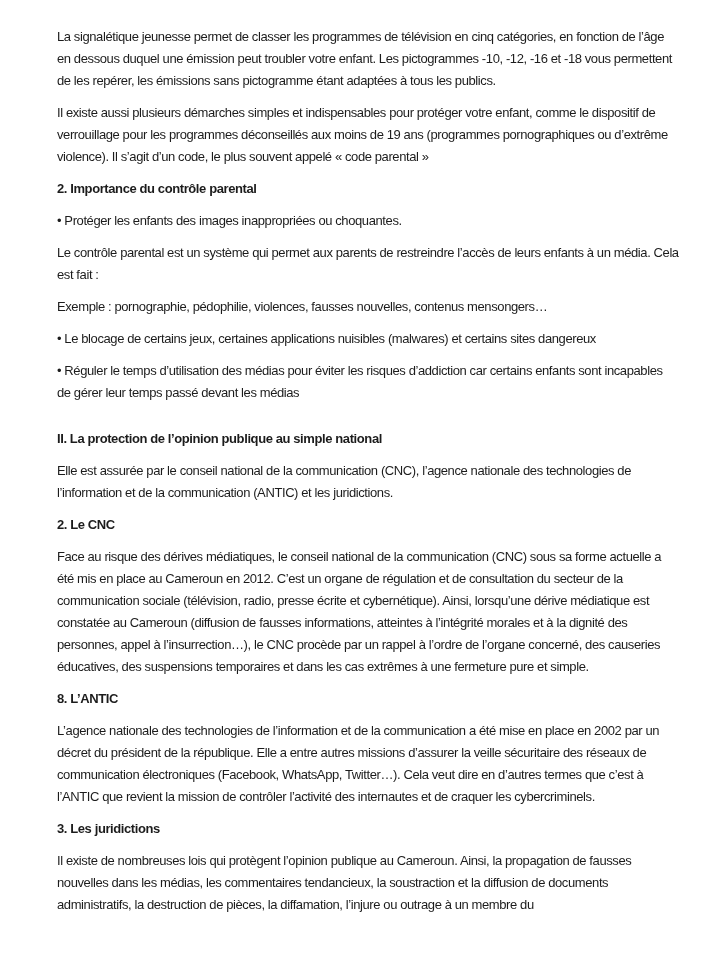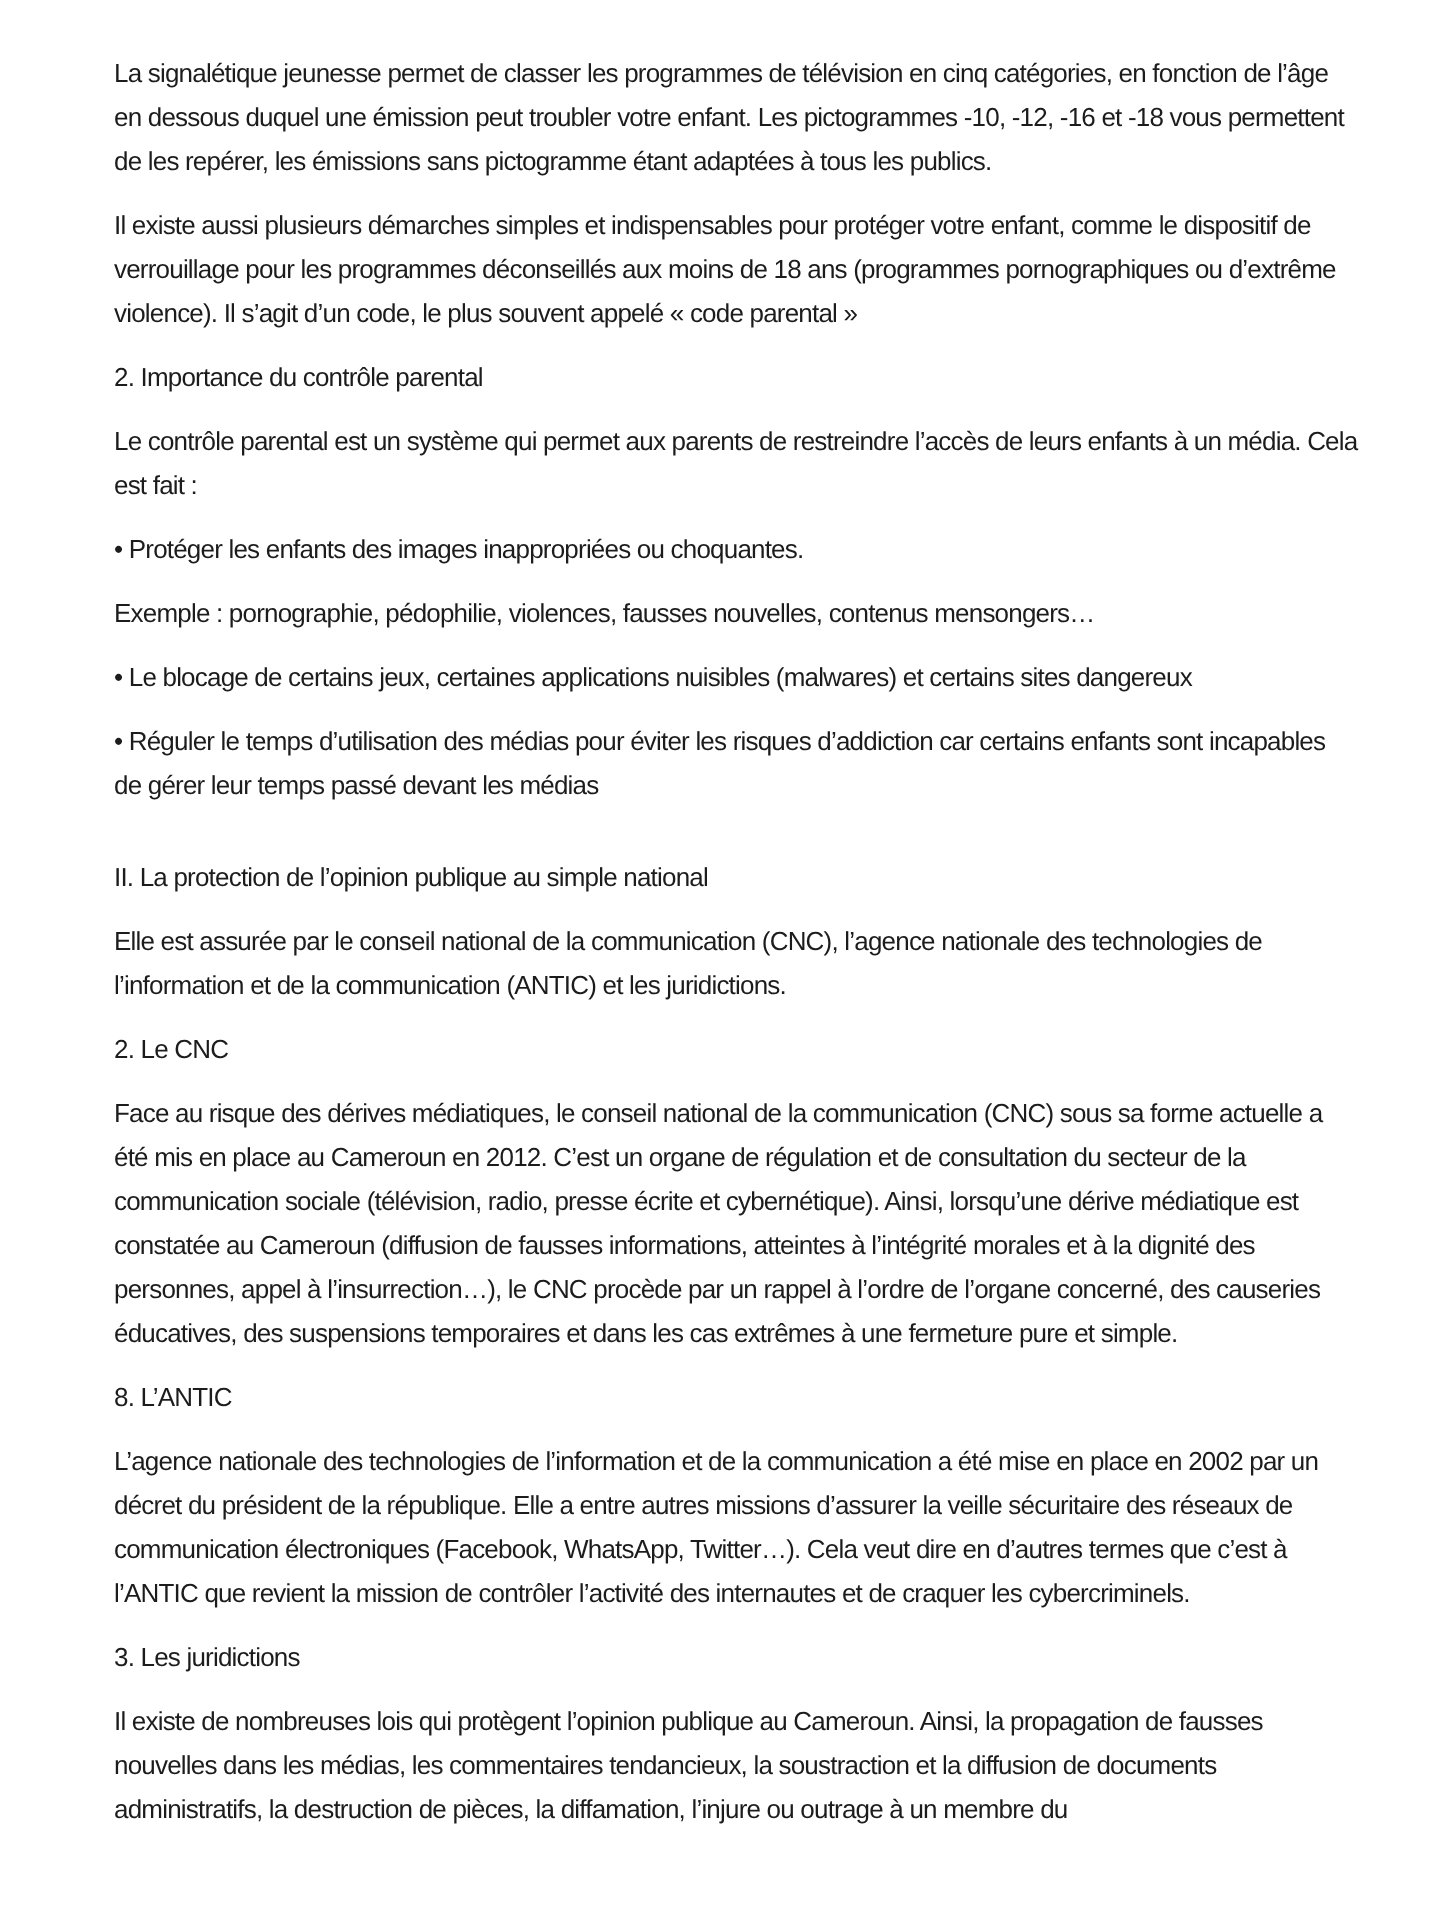--- a/index.html
+++ b/index.html
@@ -23,36 +23,36 @@
     color: #1c1c1c;
     font-size: 13px;
     letter-spacing: -0.4px;
     line-height: 22px;
     text-align: left;
   }
   .block {
     margin: 0 0 10px 0;
   }
   .heading {
-    font-weight: normal;
+    font-weight: bold;
   }
   .gap-before {
     margin-top: 24px;
   }
 </style>
 </head>
 <body>
 
 <div class="page">
   <div class="content">
     <div class="block">La signalétique jeunesse permet de classer les programmes de télévision en cinq catégories, en fonction de l’âge en dessous duquel une émission peut troubler votre enfant. Les pictogrammes -10, -12, -16 et -18 vous permettent de les repérer, les émissions sans pictogramme étant adaptées à tous les publics.</div>
-    <div class="block">Il existe aussi plusieurs démarches simples et indispensables pour protéger votre enfant, comme le dispositif de verrouillage pour les programmes déconseillés aux moins de 18 ans (programmes pornographiques ou d’extrême violence). Il s’agit d’un code, le plus souvent appelé « code parental »</div>
+    <div class="block">Il existe aussi plusieurs démarches simples et indispensables pour protéger votre enfant, comme le dispositif de verrouillage pour les programmes déconseillés aux moins de 19 ans (programmes pornographiques ou d’extrême violence). Il s’agit d’un code, le plus souvent appelé « code parental »</div>
     <div class="block heading">2. Importance du contrôle parental</div>
+    <div class="block">• Protéger les enfants des images inappropriées ou choquantes.</div>
     <div class="block">Le contrôle parental est un système qui permet aux parents de restreindre l’accès de leurs enfants à un média. Cela est fait :</div>
-    <div class="block">• Protéger les enfants des images inappropriées ou choquantes.</div>
     <div class="block">Exemple : pornographie, pédophilie, violences, fausses nouvelles, contenus mensongers…</div>
     <div class="block">• Le blocage de certains jeux, certaines applications nuisibles (malwares) et certains sites dangereux</div>
     <div class="block">• Réguler le temps d’utilisation des médias pour éviter les risques d’addiction car certains enfants sont incapables de gérer leur temps passé devant les médias</div>
     <div class="block heading gap-before">II. La protection de l’opinion publique au simple national</div>
     <div class="block">Elle est assurée par le conseil national de la communication (CNC), l’agence nationale des technologies de l’information et de la communication (ANTIC) et les juridictions.</div>
     <div class="block heading">2. Le CNC</div>
     <div class="block">Face au risque des dérives médiatiques, le conseil national de la communication (CNC) sous sa forme actuelle a été mis en place au Cameroun en 2012. C’est un organe de régulation et de consultation du secteur de la communication sociale (télévision, radio, presse écrite et cybernétique). Ainsi, lorsqu’une dérive médiatique est constatée au Cameroun (diffusion de fausses informations, atteintes à l’intégrité morales et à la dignité des personnes, appel à l’insurrection…), le CNC procède par un rappel à l’ordre de l’organe concerné, des causeries éducatives, des suspensions temporaires et dans les cas extrêmes à une fermeture pure et simple.</div>
     <div class="block heading">8. L’ANTIC</div>
     <div class="block">L’agence nationale des technologies de l’information et de la communication a été mise en place en 2002 par un décret du président de la république. Elle a entre autres missions d’assurer la veille sécuritaire des réseaux de communication électroniques (Facebook, WhatsApp, Twitter…). Cela veut dire en d’autres termes que c’est à l’ANTIC que revient la mission de contrôler l’activité des internautes et de craquer les cybercriminels.</div>
     <div class="block heading">3. Les juridictions</div>

